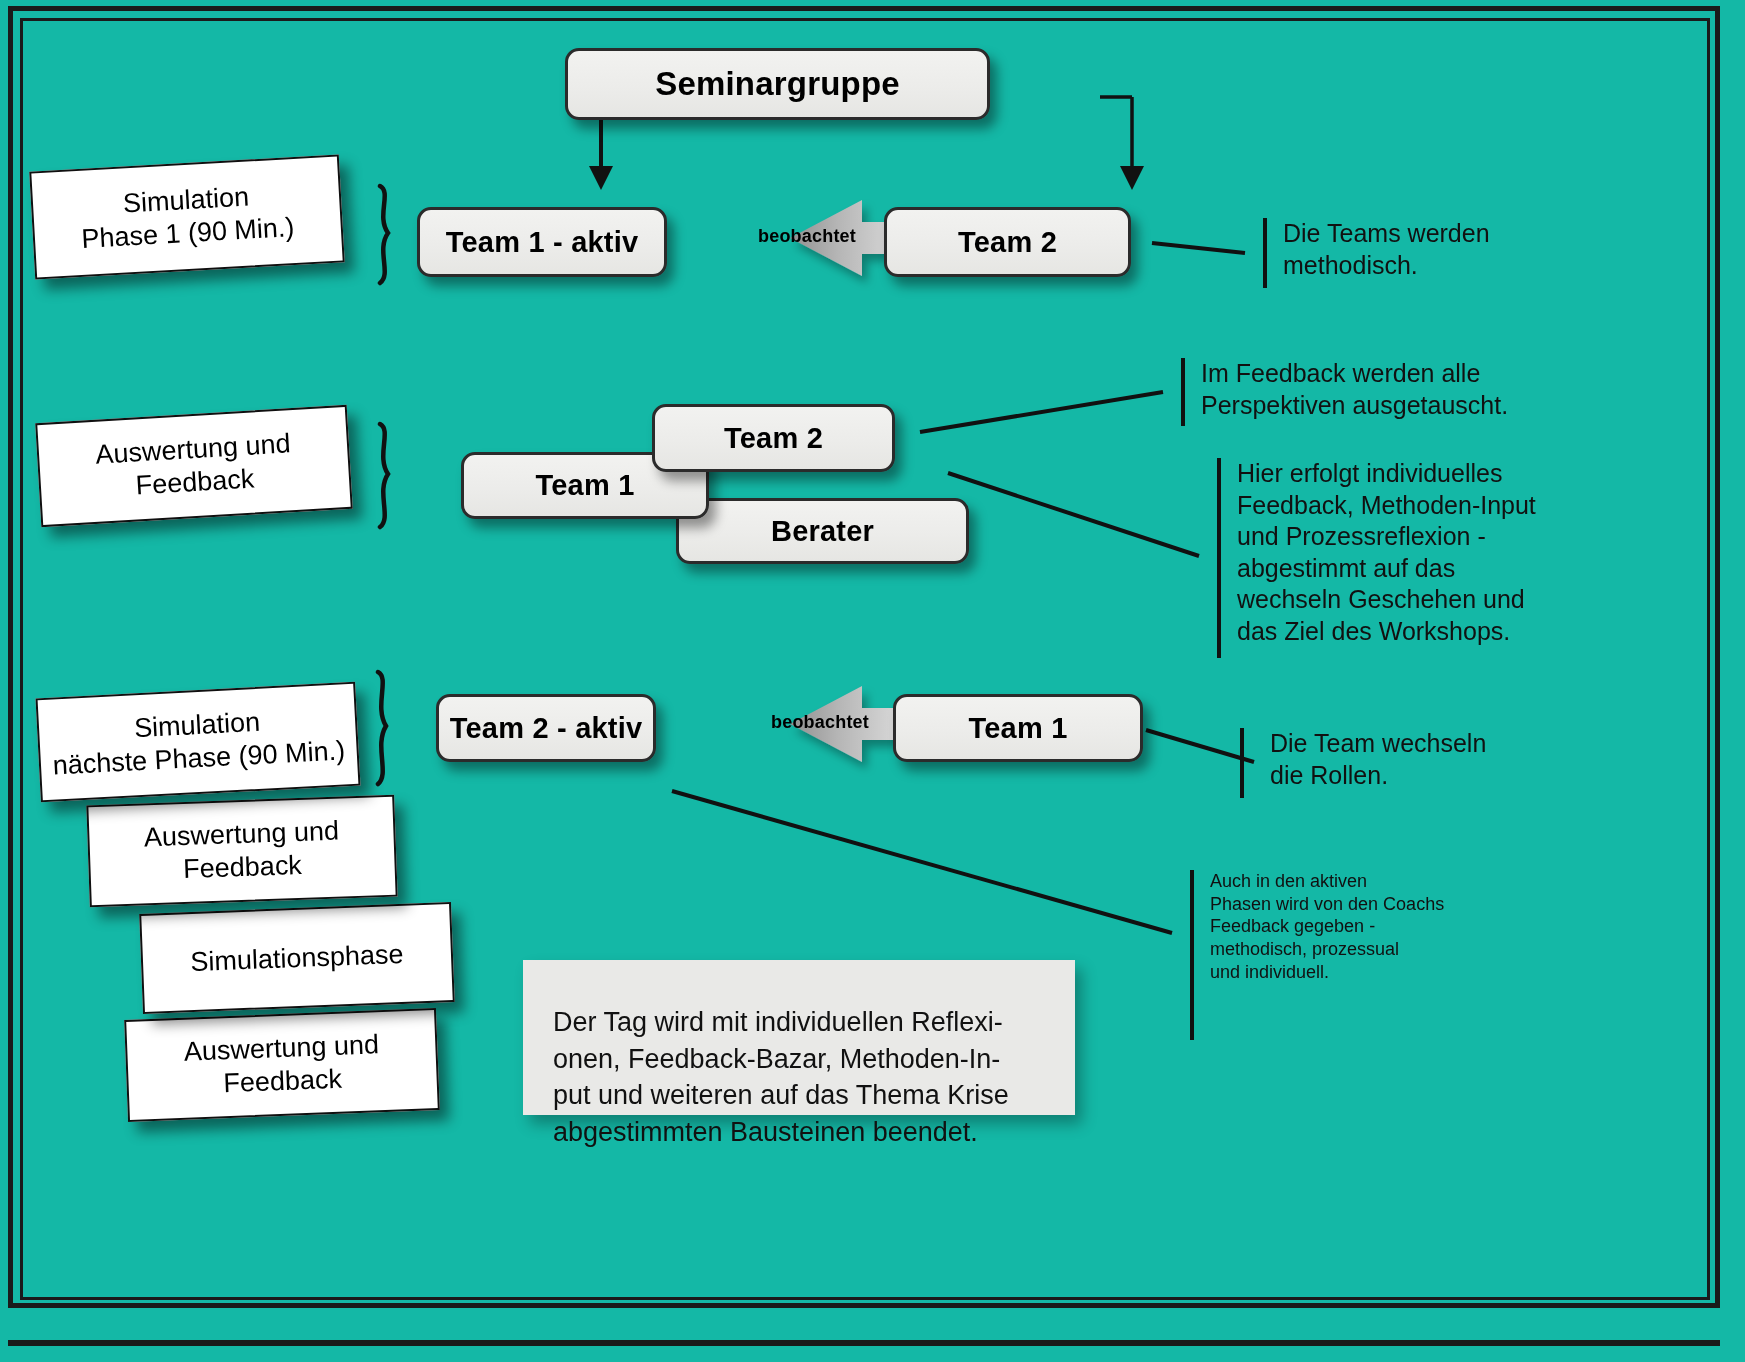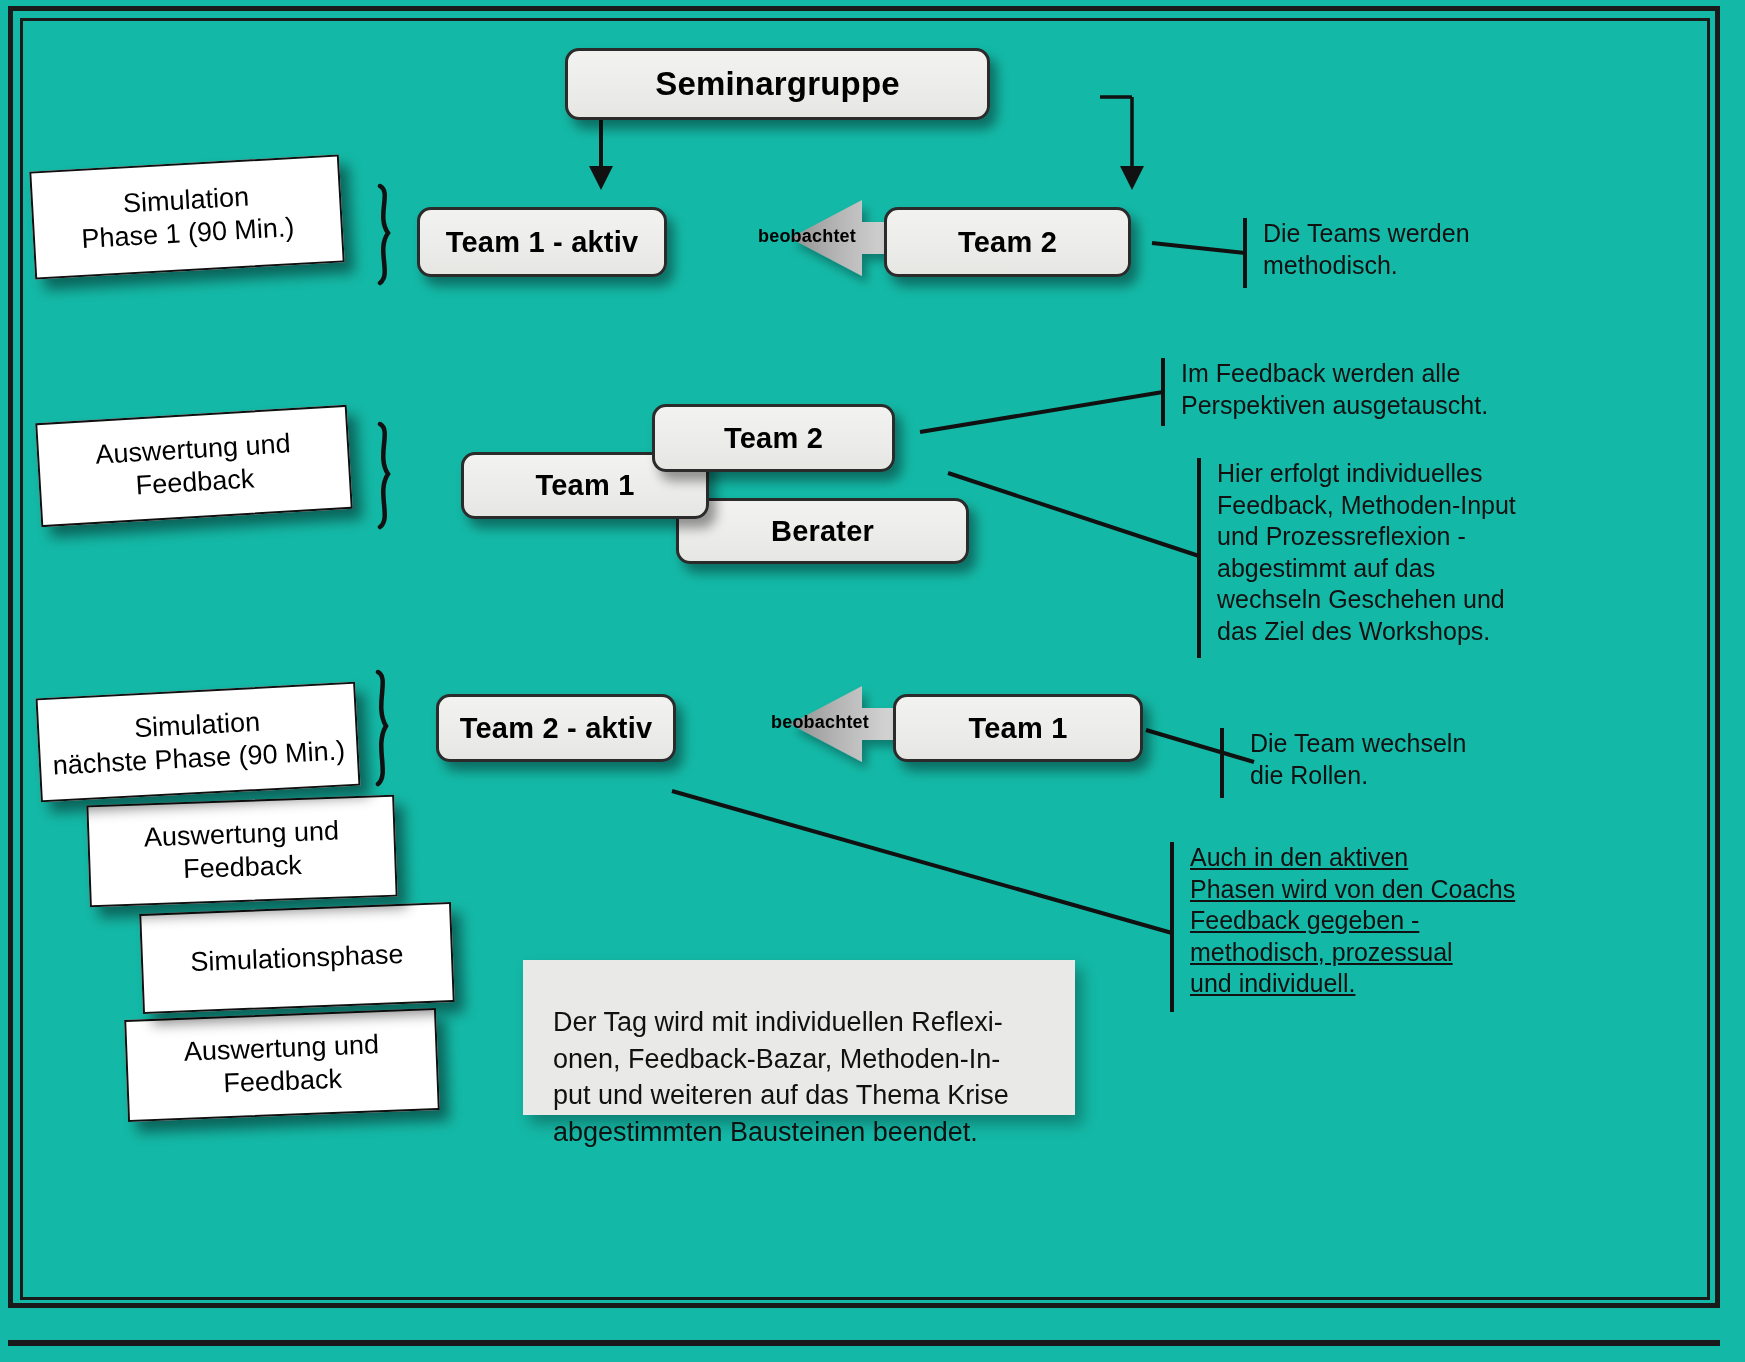--- a/index.html
+++ b/index.html
@@ -64,20 +64,21 @@
   }
 
   
   .anno{
     position:absolute;
     color:#111;
     line-height:1.26;
     padding-left:16px;
     border-left:4px solid #111;
     box-sizing:border-box;
+    margin-left:20px;
   }
 
   
   #note-box{
     position:absolute;
     background:#e9e9e7;
     color:#111;
     line-height:1.36;
     box-shadow:7px 9px 14px rgba(0,0,0,0.30);
     box-sizing:border-box;
@@ -235,38 +236,38 @@
     <div>das Ziel des Workshops.</div>
   </div>
 
   <div class="wcard" style="left:38px; top:690px; width:320px; height:104px; font-size:27px; transform:rotate(-3.0deg); z-index:6;">
     <div>
       <div>Simulation</div>
       <div>nächste Phase (90 Min.)</div>
     </div>
   </div>
 
-  <div class="rbox" style="left:436px; top:694px; width:240px; height:68px; font-size:29px;">
+  <div class="rbox" style="left:436px; top:694px; width:220px; height:68px; font-size:29px;">
     <span>Team 2 - aktiv</span>
   </div>
 
   <div class="arrow-label" style="left:755px; top:712px; width:130px; text-align:center;">
     <span>beobachtet</span>
   </div>
 
   <div class="rbox" style="left:893px; top:694px; width:250px; height:68px; font-size:29px;">
     <span>Team 1</span>
   </div>
 
   <div class="anno" style="left:1220px; top:728px; width:300px; font-size:25px; height:70px;padding-left:26px;">
     <div>Die Team wechseln</div>
     <div>die Rollen.</div>
   </div>
 
-  <div class="anno" style="left:1170px; top:842px; width:360px; font-size:25px; height:170px;text-decoration:underline;">
+  <div class="anno" style="left:1170px; top:870px; width:360px; font-size:18px; height:170px;">
     <div>Auch in den aktiven</div>
     <div>Phasen wird von den Coachs</div>
     <div>Feedback gegeben -</div>
     <div>methodisch, prozessual</div>
     <div>und individuell.</div>
   </div>
 
   <div class="wcard" style="left:88px; top:800px; width:308px; height:102px; font-size:27px; transform:rotate(-2.0deg); z-index:5;">
     <div>
       <div>Auswertung und</div>

